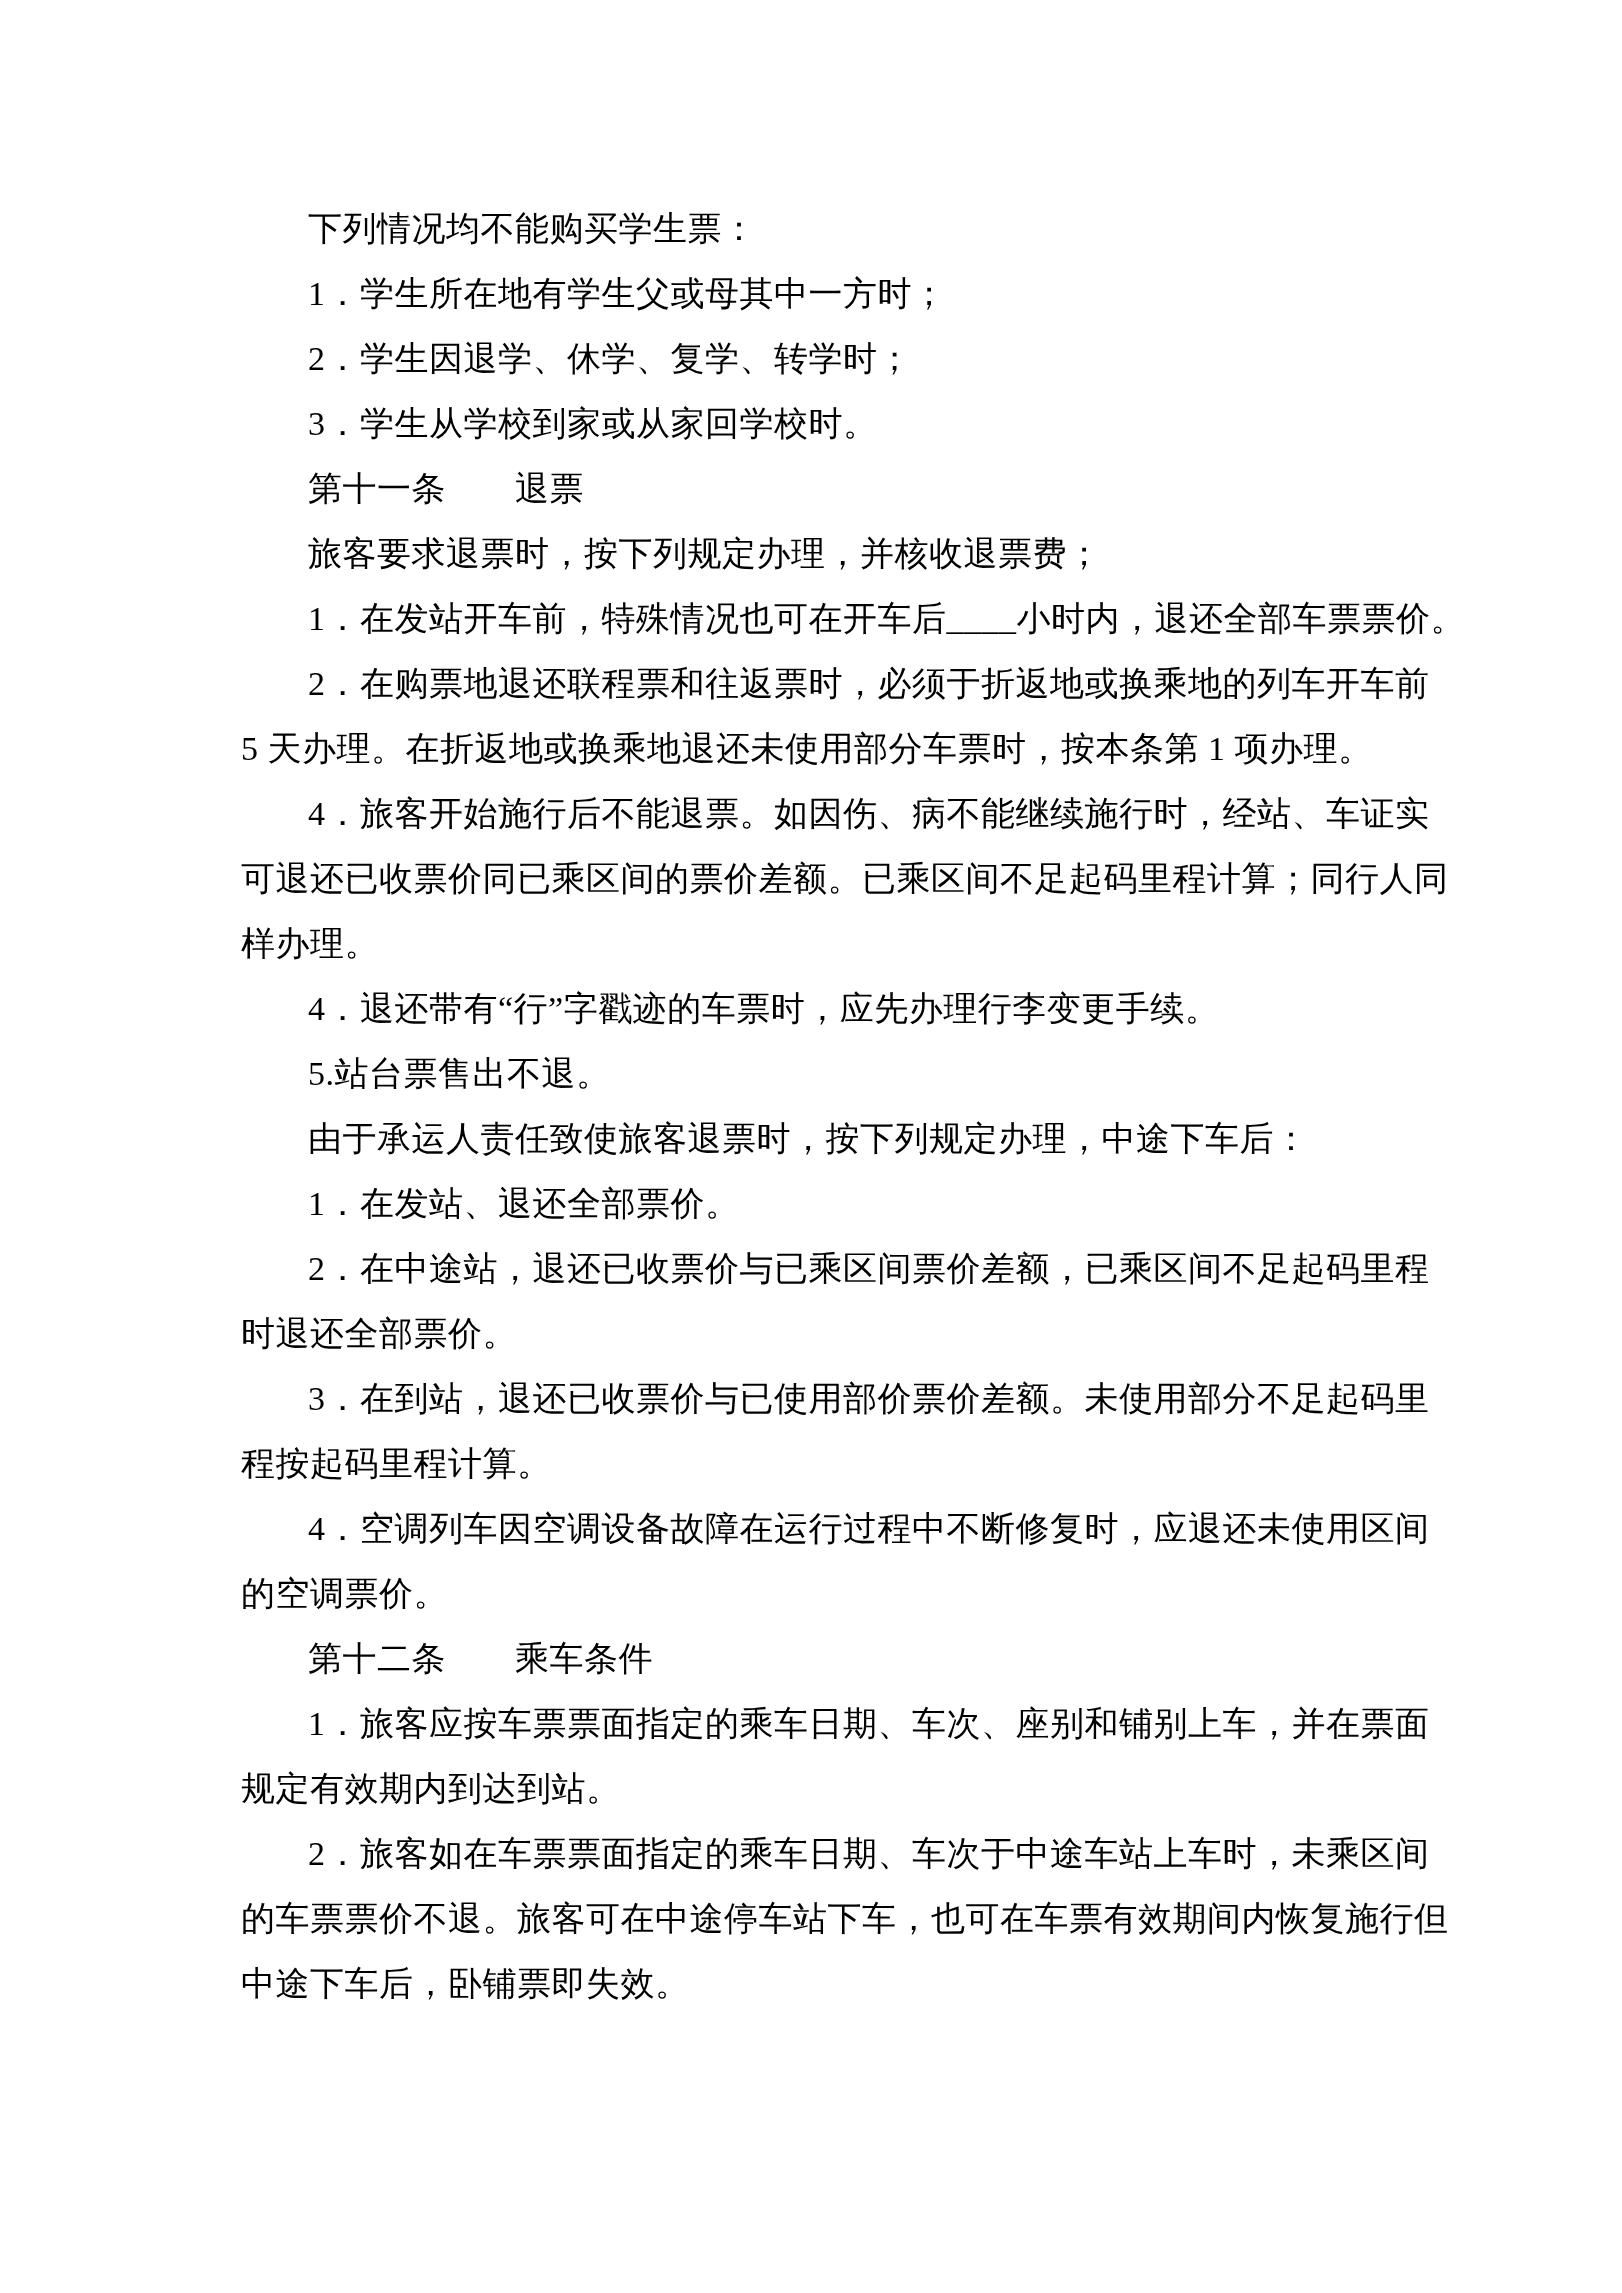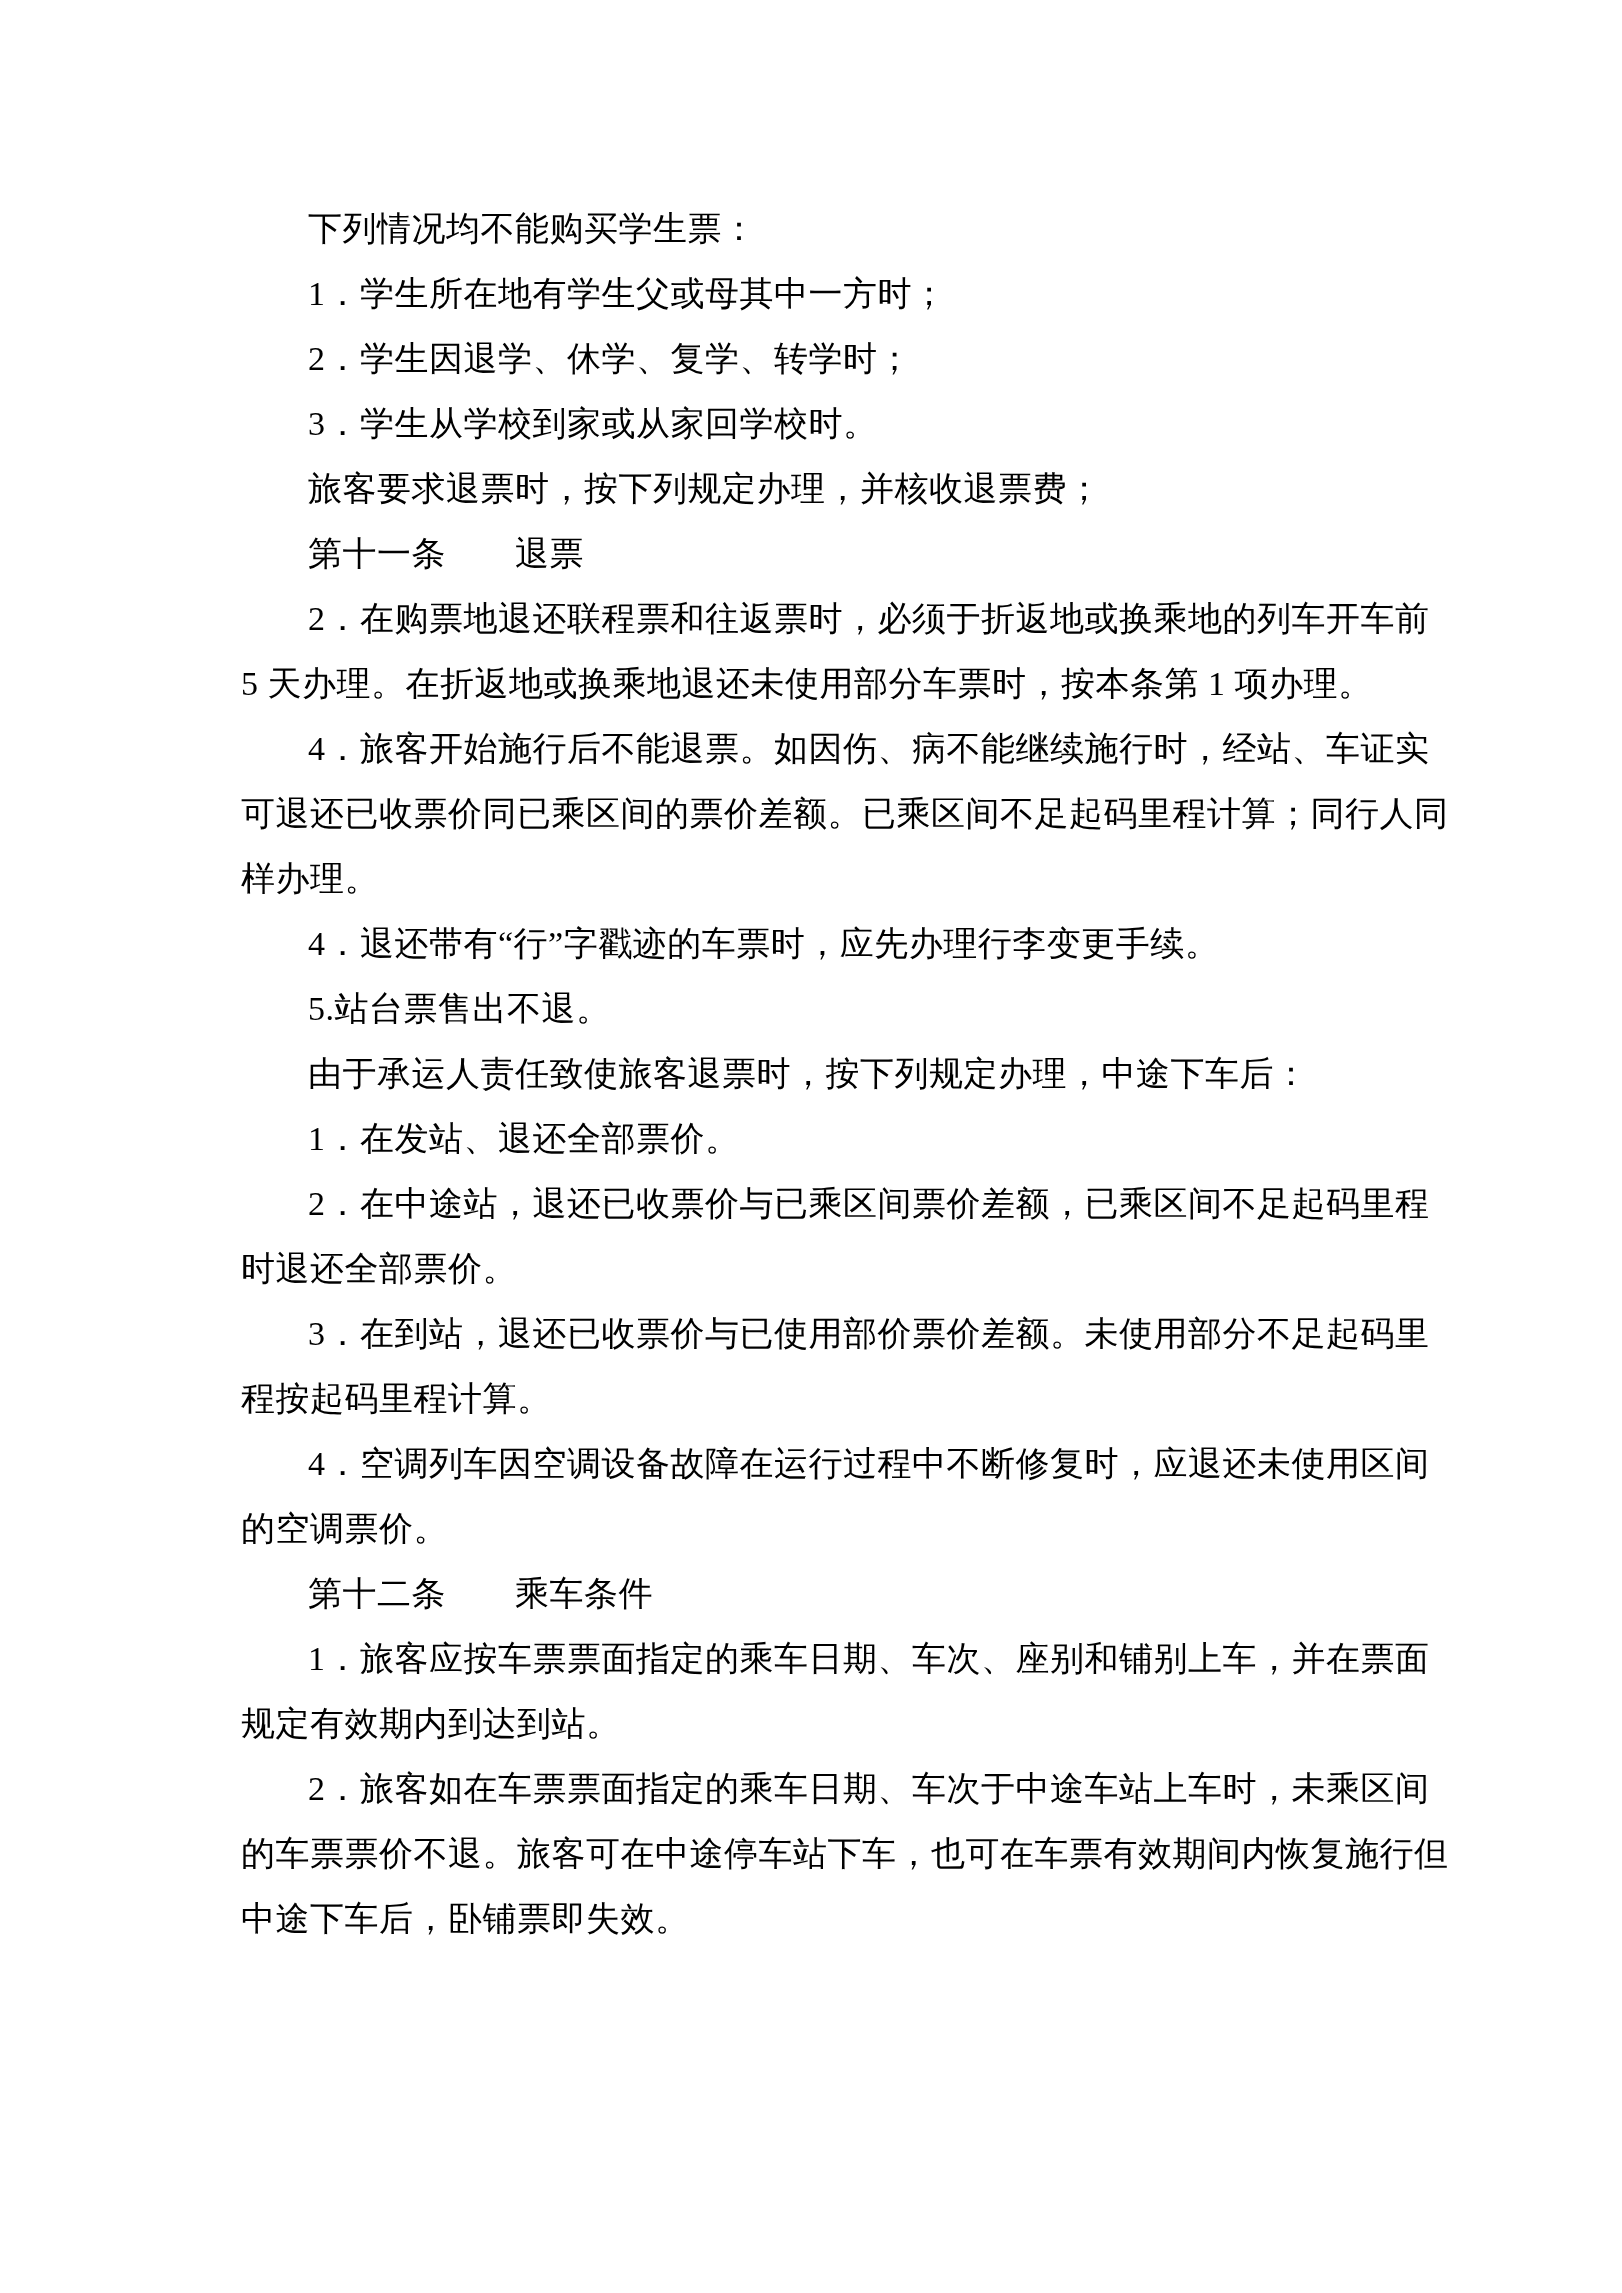--- a/index.html
+++ b/index.html
@@ -42,22 +42,23 @@
 </style>
 </head>
 <body style="background: rgb(255, 255, 255);">
 
 <div class="page">
   <div class="doc-body" id="doc-body" style="color: rgb(0, 0, 0);">
       <div class="text-line indent">下列情况均不能购买学生票：</div>
       <div class="text-line indent">1．学生所在地有学生父或母其中一方时；</div>
       <div class="text-line indent">2．学生因退学、休学、复学、转学时；</div>
       <div class="text-line indent">3．学生从学校到家或从家回学校时。</div>
+      <div class="text-line indent">第十一条　　退票</div>
       <div class="text-line indent">旅客要求退票时，按下列规定办理，并核收退票费；</div>
-      <div class="text-line indent">第十一条　　退票</div>
+      <div class="text-line indent">1．在发站开车前，特殊情况也可在开车后____小时内，退还全部车票票价。</div>
       <div class="text-line indent">2．在购票地退还联程票和往返票时，必须于折返地或换乘地的列车开车前</div>
       <div class="text-line">5 天办理。在折返地或换乘地退还未使用部分车票时，按本条第 1 项办理。</div>
       <div class="text-line indent">4．旅客开始施行后不能退票。如因伤、病不能继续施行时，经站、车证实</div>
       <div class="text-line">可退还已收票价同已乘区间的票价差额。已乘区间不足起码里程计算；同行人同</div>
       <div class="text-line">样办理。</div>
       <div class="text-line indent">4．退还带有“行”字戳迹的车票时，应先办理行李变更手续。</div>
       <div class="text-line indent">5.站台票售出不退。</div>
       <div class="text-line indent">由于承运人责任致使旅客退票时，按下列规定办理，中途下车后：</div>
       <div class="text-line indent">1．在发站、退还全部票价。</div>
       <div class="text-line indent">2．在中途站，退还已收票价与已乘区间票价差额，已乘区间不足起码里程</div>

